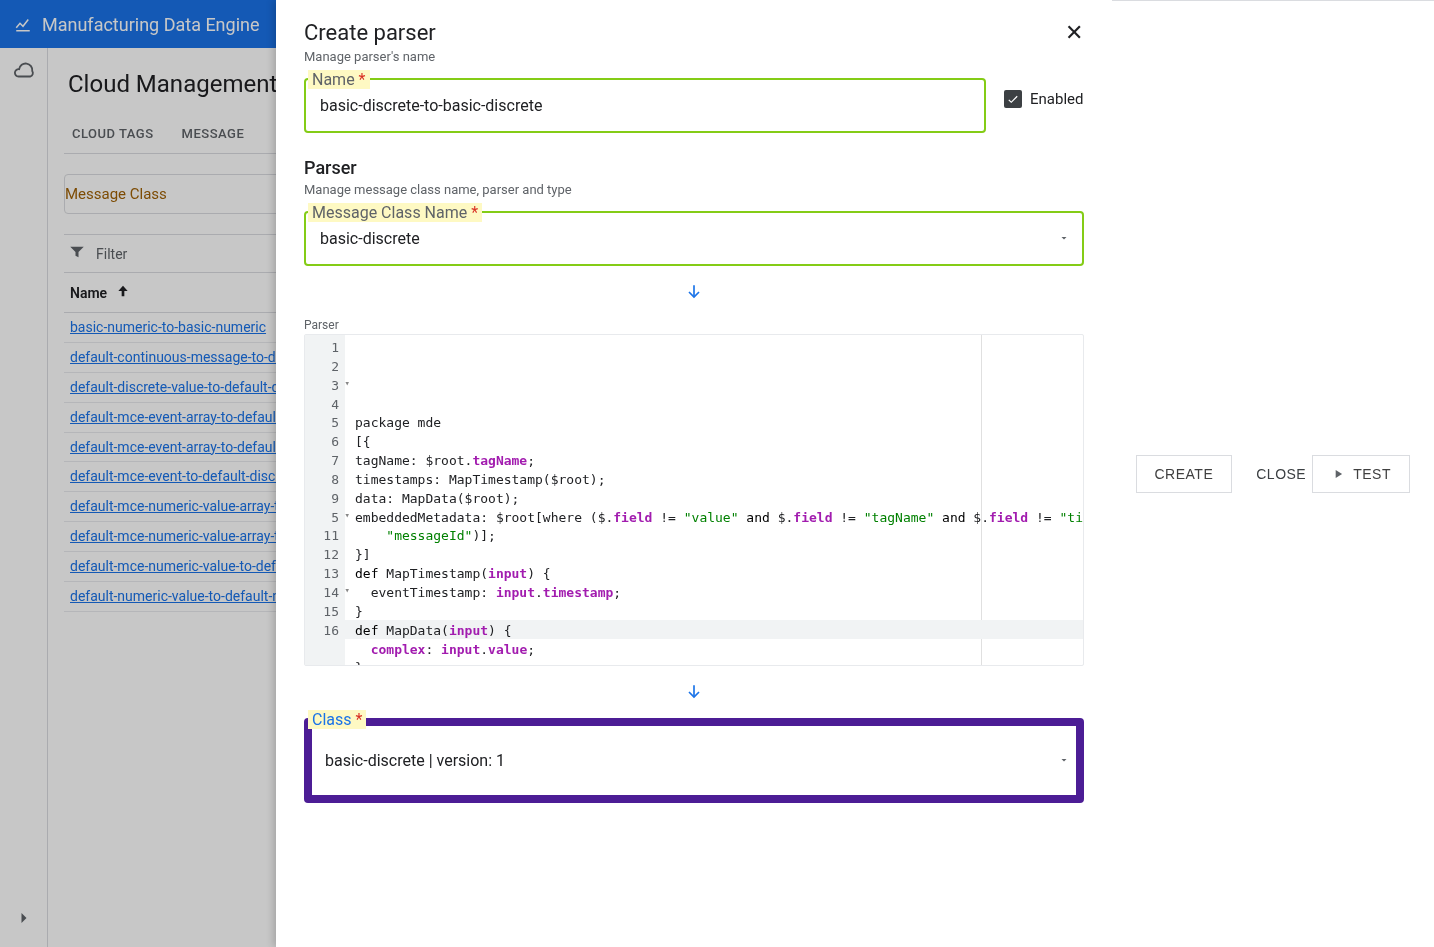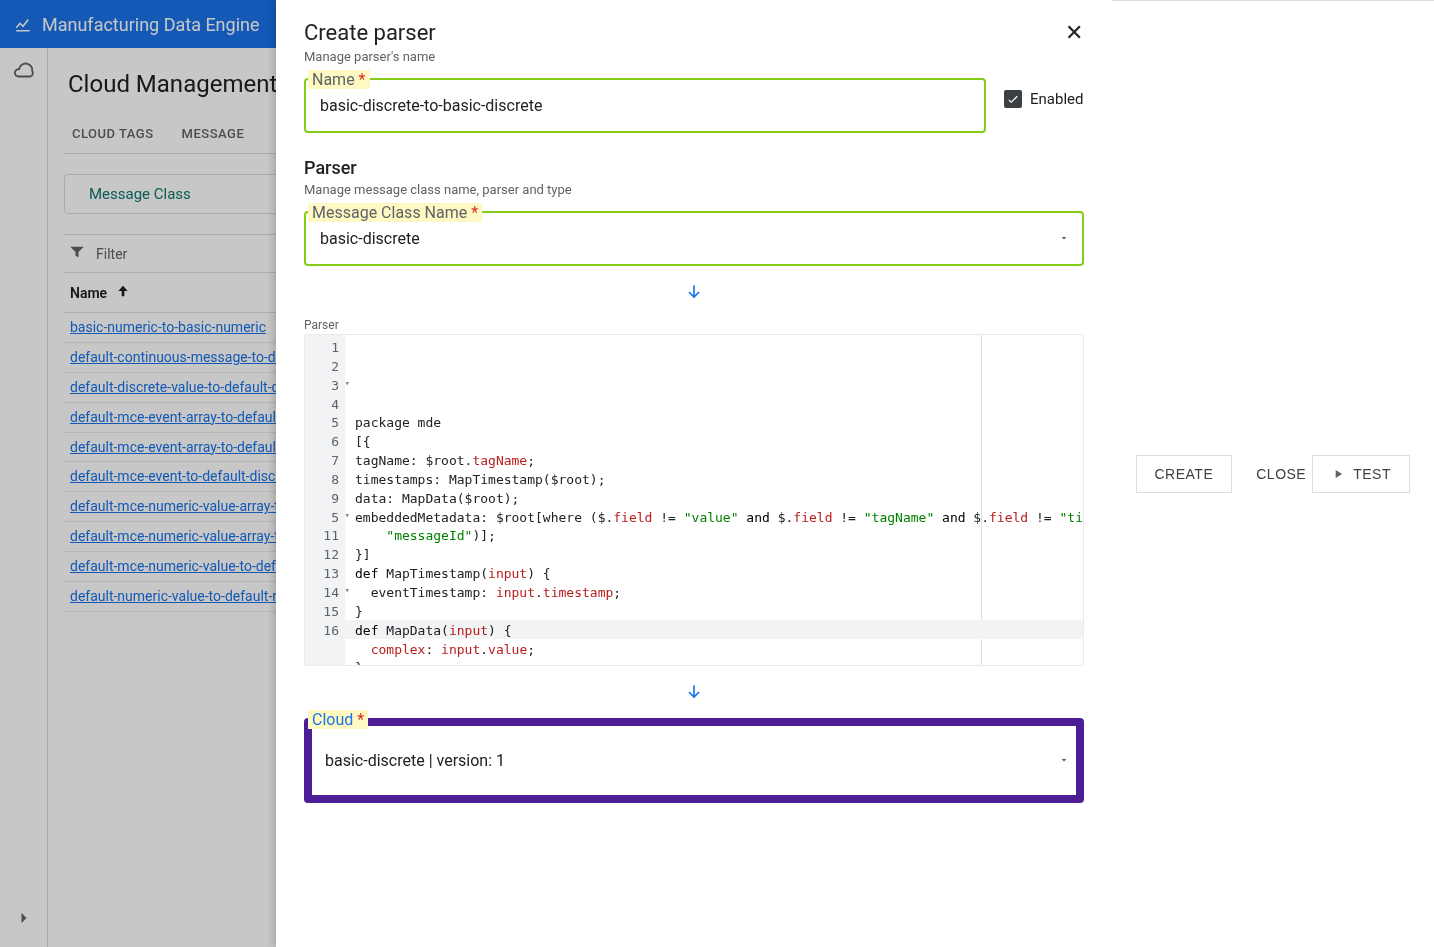--- a/index.html
+++ b/index.html
@@ -10,21 +10,21 @@
 .topbar { height: 48px; background: #1a73e8; color: #fff; display: flex; align-items: center; padding: 0 14px; font-size: 18px; }
 .topbar .chart-icon { margin-right: 10px; display: inline-flex; }
 .content-row { display: flex; height: calc(947px - 48px); }
 .rail { width: 48px; border-right: 1px solid #dadce0; display: flex; flex-direction: column; align-items: center; justify-content: space-between; padding: 12px 0; }
 .rail .cloud-icon { color: #5f6368; }
 .rail .chevron-right { color: #5f6368; margin-bottom: 4px; }
 .main { flex: 1; padding: 12px 16px; }
 .page-title { font-size: 24px; font-weight: 400; margin: 10px 0 16px 4px; color: #202124; }
 .tabs { display: flex; gap: 28px; border-bottom: 1px solid #dadce0; padding: 0 8px; height: 40px; align-items: center; }
 .tab { color: #5f6368; font-size: 13px; font-weight: 500; letter-spacing: 0.5px; cursor: pointer; }
-.msg-class-box { margin: 20px 0; border: 1px solid #dadce0; border-radius: 4px; padding: 10px 24px; color: #0f766e; width: 320px; font-size: 15px; }
+.msg-class-box { margin: 20px 0; border: 1px solid #dadce0; border-radius: 4px; padding: 10px 0; color: #a16207; width: 320px; font-size: 15px; }
 .filter-row { display: flex; align-items: center; gap: 10px; padding: 8px 4px; color: #5f6368; border-top: 1px solid #dadce0; border-bottom: 1px solid #dadce0; }
 .filter-row .filter-icon { color: #5f6368; }
 .table-header { display: flex; align-items: center; gap: 8px; padding: 10px 6px; border-bottom: 1px solid #dadce0; font-weight: 600; }
 .table-header .arrow-up { color: #202124; }
 .table-rows .row { padding: 5px 6px; border-bottom: 1px solid #e8eaed; }
 .table-rows a { color: #1a73e8; text-decoration: underline; font-size: 14px; line-height: 1.35; display: inline-block; }
 
 
 .scrim { position: absolute; inset: 0; background: rgba(0,0,0,0.22); }
 
@@ -59,21 +59,21 @@
 
 
 .editor { display: flex; border: 1px solid #e8eaed; border-radius: 2px; font-family: Menlo, Consolas, monospace; font-size: 13px; line-height: 1.45; height: 332px; position: relative; }
 .gutter { background: #f1f3f4; color: #5f6368; text-align: right; padding: 4px 6px; user-select: none; min-width: 40px; }
 .gutter .ln { display: block; position: relative; }
 .gutter .fold::after { content: "▾"; position: absolute; right: -11px; font-size: 9px; color: #888; }
 .code { padding: 4px 10px; white-space: pre; flex: 1; position: relative; overflow: hidden; }
 .code-layer { position: relative; z-index: 1; }
 .code .kw { color: #000000; }
 .code .str { color: #008000; }
-.code .id  { color: #b91c1c; }
+.code .id  { color: #a21caf; font-weight: bold; }
 .ruler { position: absolute; top: 0; bottom: 0; left: 636px; width: 1px; background: #e0e0e0; }
 .cur-line { position: absolute; left: 0; right: 0; height: 19px; background: #f1f3f4; top: 285px; }
 
 .panel-footer { border-top: 1px solid #dadce0; padding: 16px 24px; display: flex; align-items: center; justify-content: space-between; }
 .footer-left { display: flex; gap: 18px; align-items: center; }
 .btn { border: 1px solid #dadce0; background: #fff; border-radius: 0; padding: 10px 18px; font-size: 14px; font-weight: 500; letter-spacing: 0.5px; cursor: pointer; color: #404040; }
 .btn-flat { border: none; background: transparent; font-weight: 500; letter-spacing: 0.5px; font-size: 14px; color: #3c4043; cursor: pointer; padding: 10px 6px; }
 .btn-test { display: inline-flex; align-items: center; gap: 8px; }
 .btn-test .play { display: inline-flex; }
 </style>
@@ -216,21 +216,21 @@
     </div>
 
     <div class="arrow-down-center">
       <svg width="20" height="20" viewBox="0 0 24 24" fill="none" stroke="#1a73e8" stroke-width="2">
           <path d="M12 4v14"></path>
           <path d="M6 12l6 6 6-6"></path>
         </svg>
     </div>
 
     <div class="field-wrap select-wrap">
-      <span class="field-label focused"><span>Cloud</span> <span class="req">*</span></span>
+      <span class="field-label focused"><span>Class</span> <span class="req">*</span></span>
       <input class="text-input focused" readonly="" value="basic-discrete | version: 1" style="">
       <span class="select-caret">
         <svg width="12" height="12" viewBox="0 0 24 24" fill="#5f6368">
             <path d="M7 10l5 5 5-5z"></path>
           </svg>
       </span>
     </div>
   </div>
 
   <div class="panel-footer">

